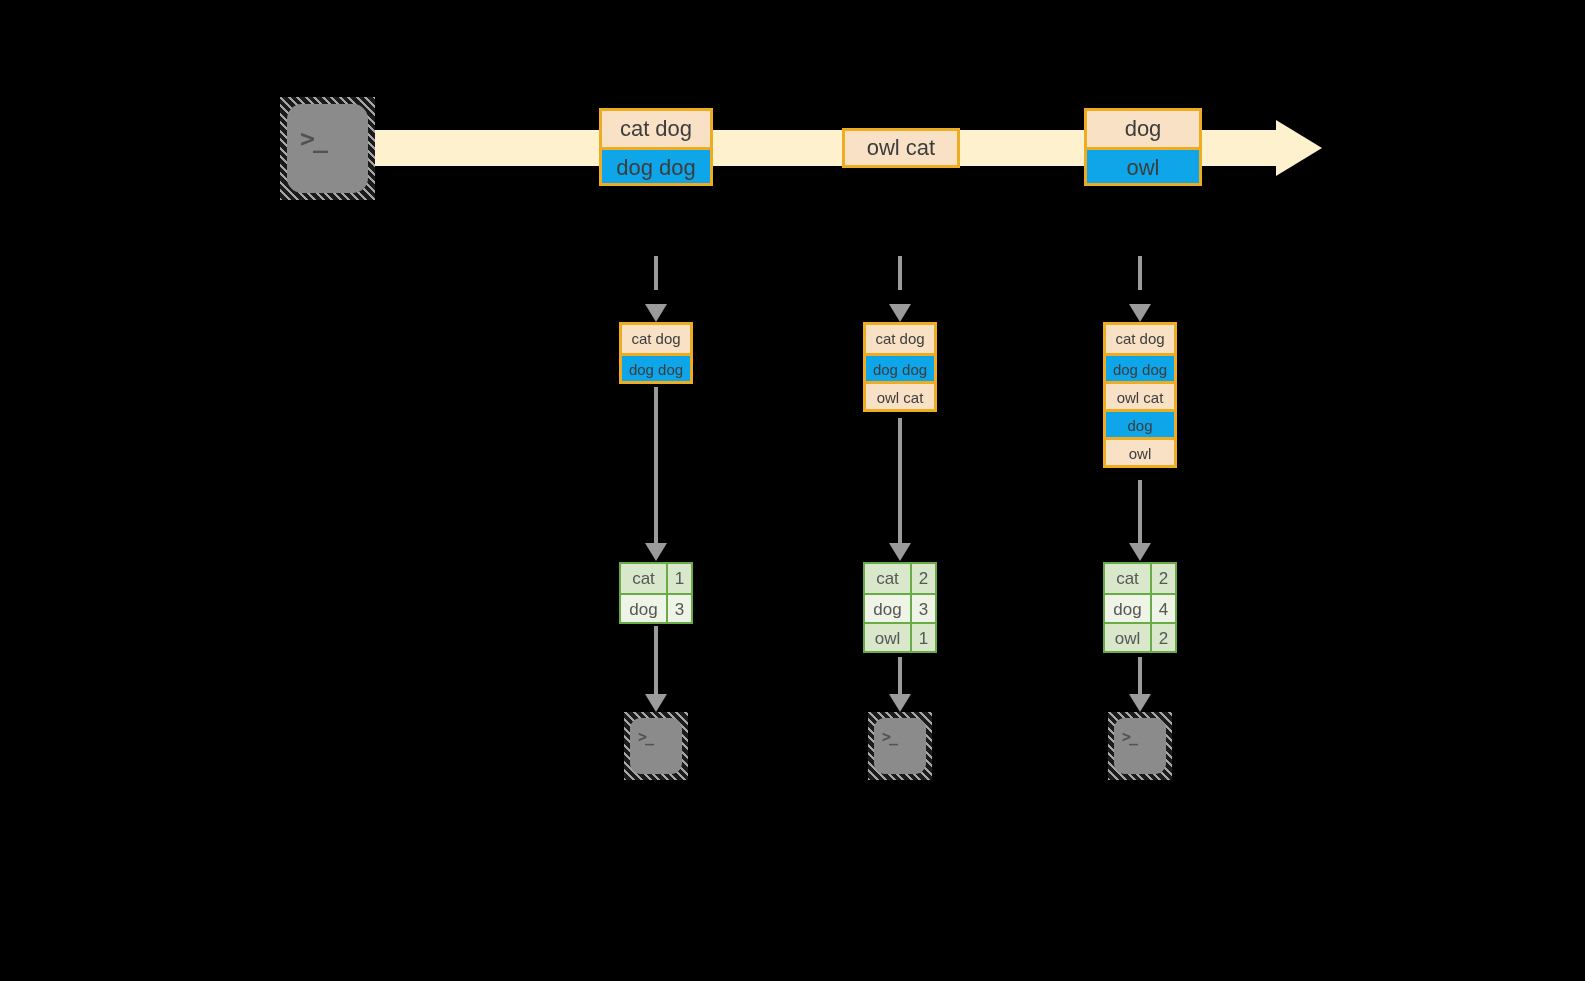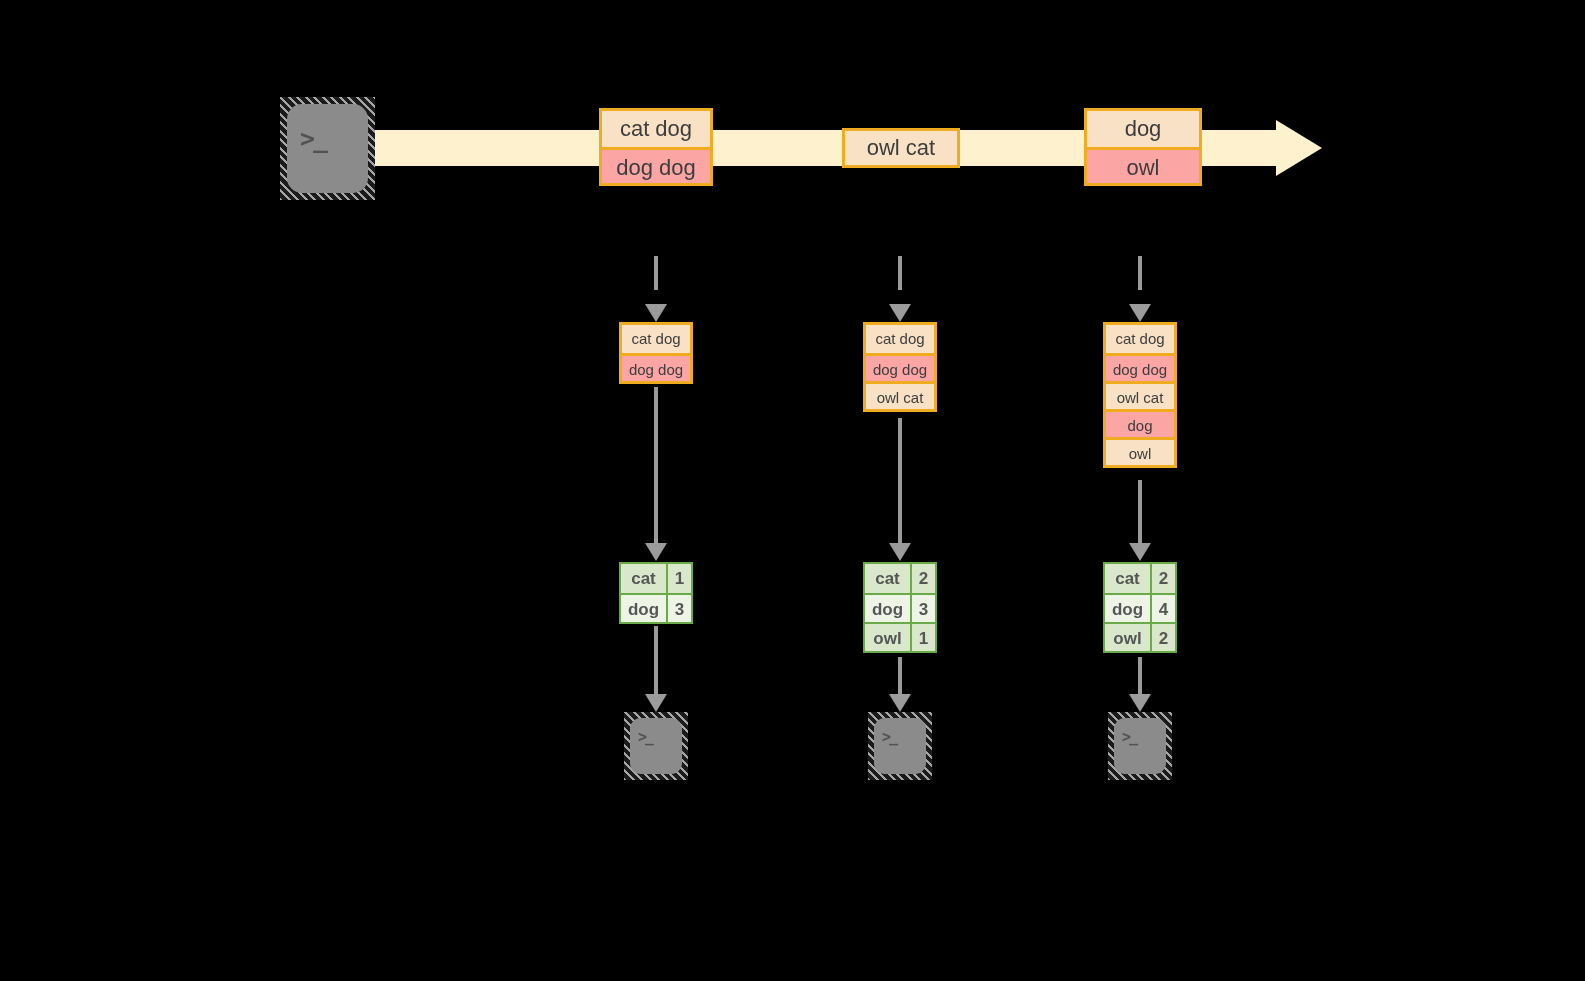--- a/index.html
+++ b/index.html
@@ -41,25 +41,25 @@
     text-align:center;color:#3d3d3d;font-size:22px;overflow:hidden;white-space:nowrap;
   }
   .msg-row + .msg-row{border-top:3px solid #efac20;}
   .statebox{border:3px solid #efac20;z-index:4;}
   .state-row{
     text-align:center;color:#3d3d3d;font-size:15px;height:28px;line-height:28px;
     overflow:hidden;white-space:nowrap;
   }
   .state-row + .state-row{border-top:3px solid #efac20;}
   .fill-peach{background:#f8e1c4;}
-  .fill-cream{background:#fca5a5;}
+  .fill-cream{background:#0ea5e9;}
 
   
   .ctable{border:2px solid #6aab49;z-index:4;}
-  .trow{display:flex;height:29px;line-height:29px;font-weight:bold;}
+  .trow{display:flex;height:29px;line-height:29px;}
   .trow + .trow{border-top:2px solid #6aab49;}
   .tword{width:45px;text-align:center;color:#565656;font-size:17px;}
   .tcount{flex:1;border-left:2px solid #6aab49;text-align:center;color:#565656;font-size:17px;}
   .g-dark{background:#d9e8ca;}
   .g-light{background:#eef4e6;}
 
   
   .vline{width:4px;background:#9b9b9b;z-index:3;}
   .vdash{
     width:4px;z-index:3;

